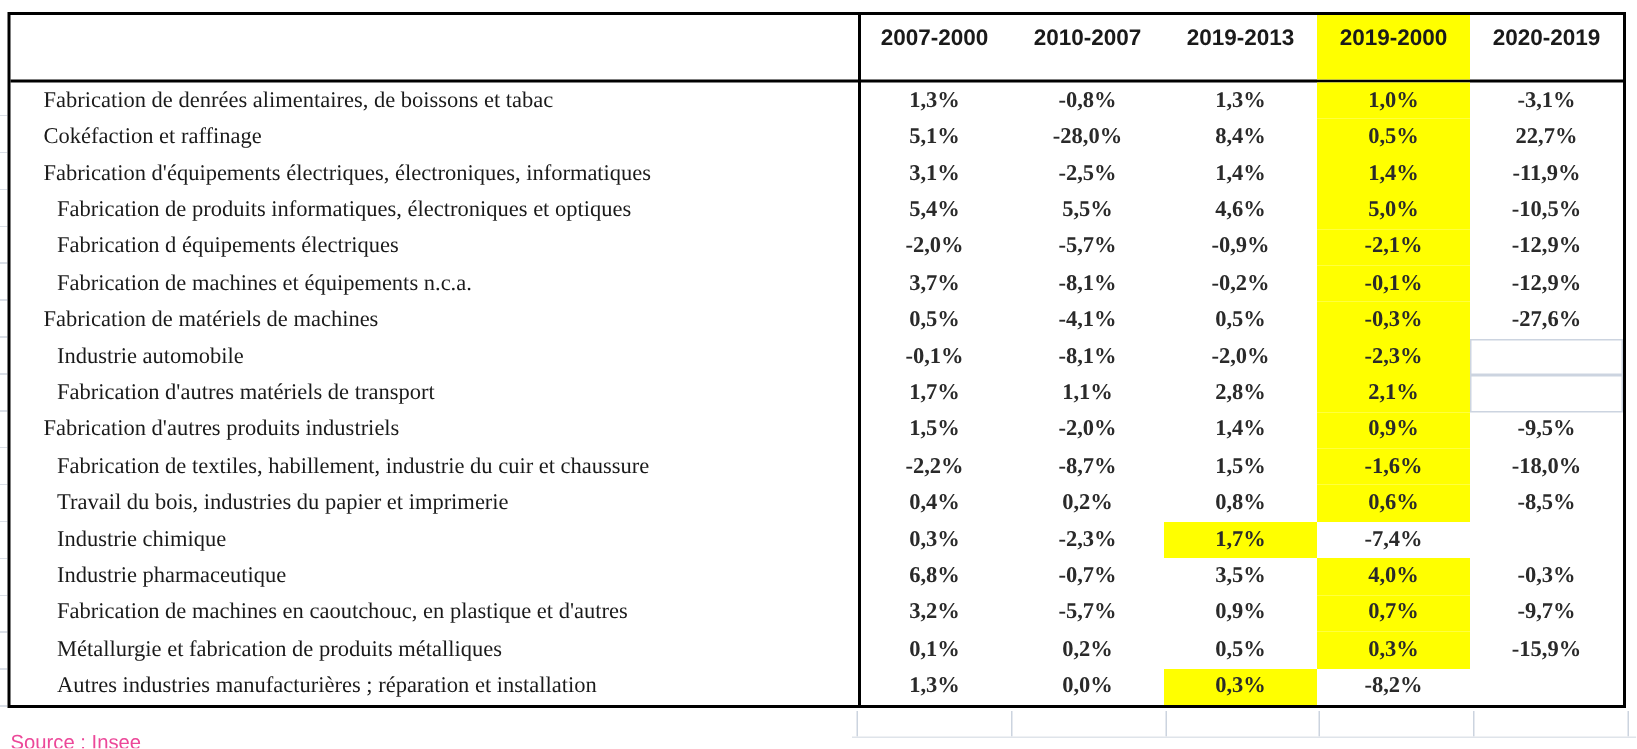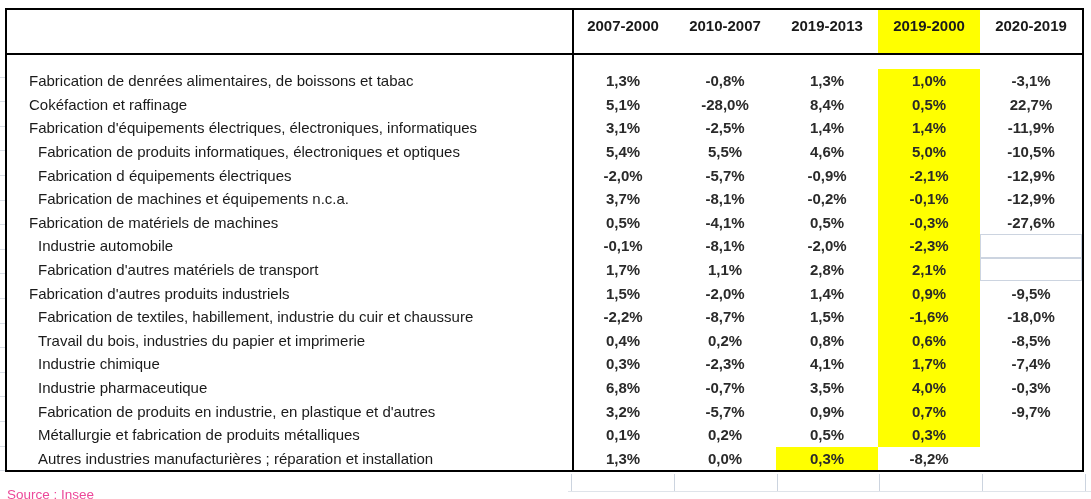--- a/index.html
+++ b/index.html
@@ -19,21 +19,20 @@
     position: absolute;
     left: 5px;
     top: 8px;
     width: 1079px;
     height: 464px;
     box-sizing: border-box;
     border: 2px solid #000000;
     background: #ffffff;
     display: flex;
     flex-direction: column;
-    gap: 14px;
   }
   .header-row {
     flex: 0 0 43px;
     display: grid;
     grid-template-columns: 565px repeat(5, 1fr);
     border-bottom: 2px solid #000000;
     box-sizing: content-box;
   }
   .corner-cell { }
   .col-header {
@@ -44,20 +43,21 @@
     font-size: 15px;
     font-weight: bold;
     color: #1a1a1a;
     letter-spacing: 0px;
   }
   .col-header.hl { background: #FFFF00; text-align: center; }
   .tbody {
     flex: 1;
     display: flex;
     flex-direction: column;
+    font-family: Liberation Serif, serif;
   }
   .row {
     flex: 1;
     display: grid;
     grid-template-columns: 565px repeat(5, 1fr);
   }
   .label-cell {
     display: flex;
     align-items: center;
     font-size: 15px;
@@ -237,46 +237,46 @@
           <div class="value-cell">0,4%</div>
           <div class="value-cell">0,2%</div>
           <div class="value-cell">0,8%</div>
           <div class="value-cell hl">0,6%</div>
           <div class="value-cell">-8,5%</div>
         </div>
         <div class="row">
           <div class="label-cell indent-1">Industrie chimique</div>
           <div class="value-cell">0,3%</div>
           <div class="value-cell">-2,3%</div>
-          <div class="value-cell">4,1%</div>
           <div class="value-cell hl">1,7%</div>
           <div class="value-cell">-7,4%</div>
         </div>
         <div class="row">
           <div class="label-cell indent-1">Industrie pharmaceutique</div>
           <div class="value-cell">6,8%</div>
           <div class="value-cell">-0,7%</div>
           <div class="value-cell">3,5%</div>
           <div class="value-cell hl">4,0%</div>
           <div class="value-cell">-0,3%</div>
         </div>
         <div class="row">
-          <div class="label-cell indent-1">Fabrication de produits en industrie, en plastique et d'autres</div>
+          <div class="label-cell indent-1">Fabrication de machines en caoutchouc, en plastique et d'autres</div>
           <div class="value-cell">3,2%</div>
           <div class="value-cell">-5,7%</div>
           <div class="value-cell">0,9%</div>
           <div class="value-cell hl">0,7%</div>
           <div class="value-cell">-9,7%</div>
         </div>
         <div class="row">
           <div class="label-cell indent-1">Métallurgie et fabrication de produits métalliques</div>
           <div class="value-cell">0,1%</div>
           <div class="value-cell">0,2%</div>
           <div class="value-cell">0,5%</div>
           <div class="value-cell hl">0,3%</div>
+          <div class="value-cell">-15,9%</div>
         </div>
         <div class="row">
           <div class="label-cell indent-1">Autres industries manufacturières ; réparation et installation</div>
           <div class="value-cell">1,3%</div>
           <div class="value-cell">0,0%</div>
           <div class="value-cell hl">0,3%</div>
           <div class="value-cell">-8,2%</div>
         </div>
       </div>
     <div class="col-separator"></div>

